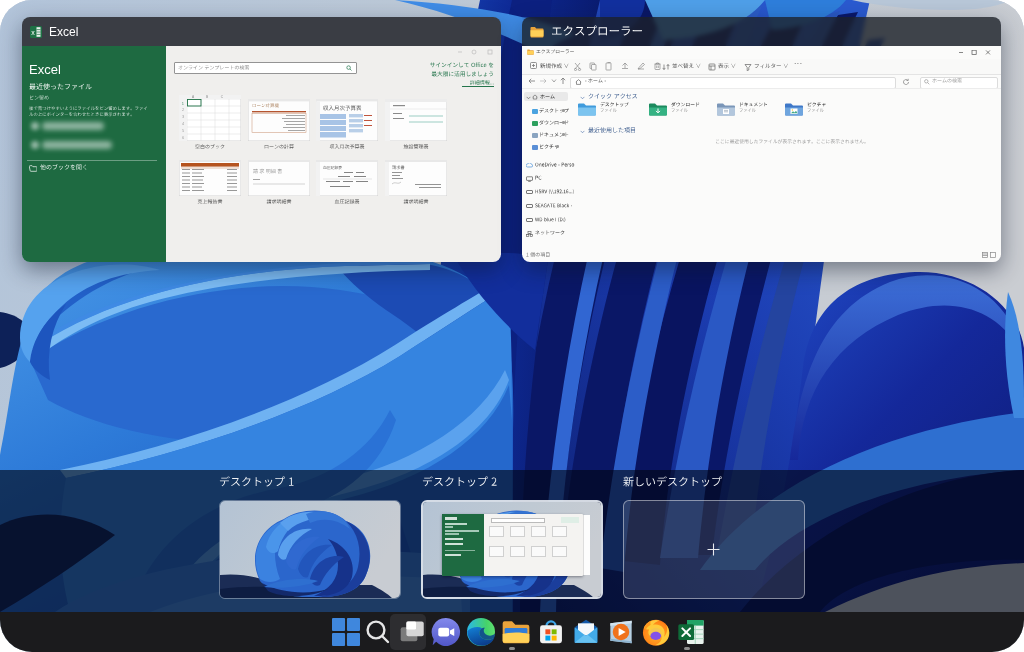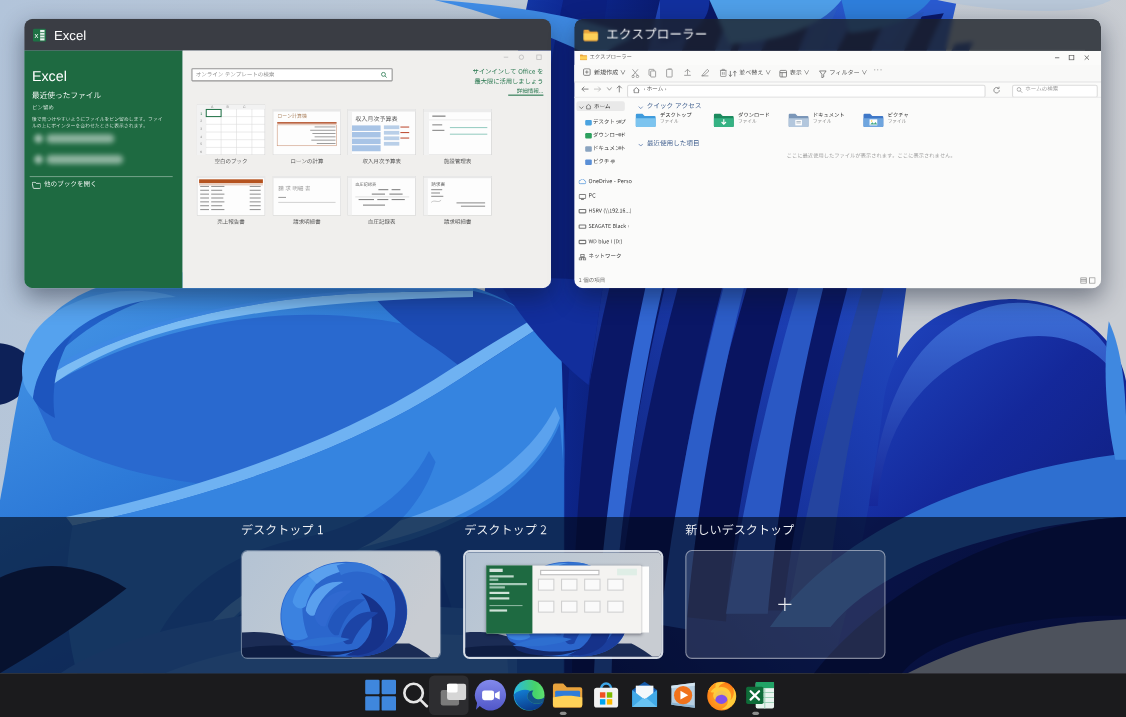--- a/index.html
+++ b/index.html
@@ -1,17 +1,17 @@
 <!DOCTYPE html>
 <html><head>
 <meta charset="utf-8">
 <style>
   html,body{margin:0;padding:0;}
   body{font-family:"Liberation Sans", sans-serif;}
-  #screen{position:relative;width:1024px;height:652px;overflow:hidden;background:#bcc8d6;}
+  #screen{position:relative;width:1024px;height:652px;overflow:hidden;background:#bcc8d6;border-radius:32px;}
   .abs{position:absolute;}
   
   #strip{position:absolute;left:0;top:470px;width:1024px;height:142px;background:rgba(2,6,20,0.62);}
   .desklabel{position:absolute;top:476px;color:#f0f2f5;font-size:11px;}
   .deskcard{position:absolute;top:500px;width:180px;height:97px;border-radius:6px;overflow:hidden;}
   #card1{left:219px;border:1px solid rgba(255,255,255,0.35);}
   #card2{left:421px;border:2px solid rgba(235,240,245,0.9);width:178px;height:95px;}
   #card3{left:623px;border:1px solid rgba(255,255,255,0.45);background:rgba(170,185,205,0.18);}
   
   #taskbar{position:absolute;left:0;top:612px;width:1024px;height:40px;background:#1b1b1d;}

